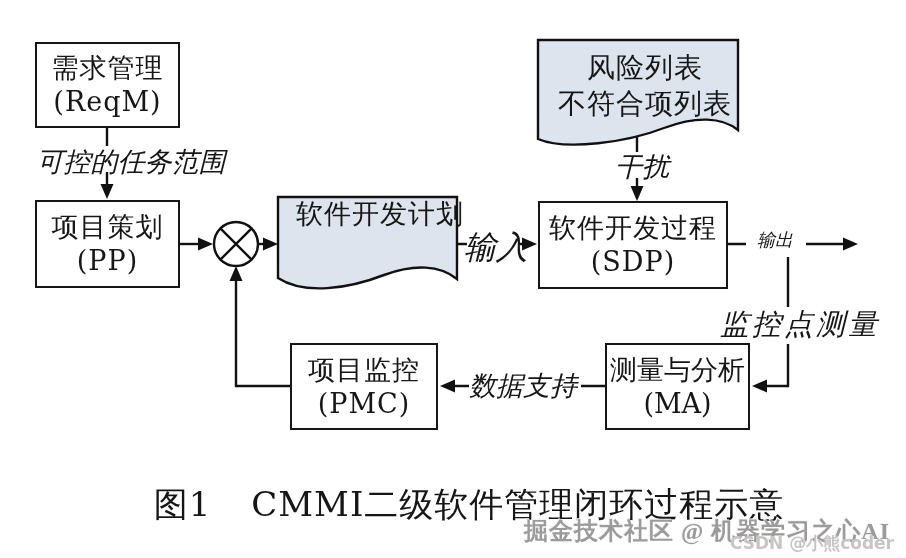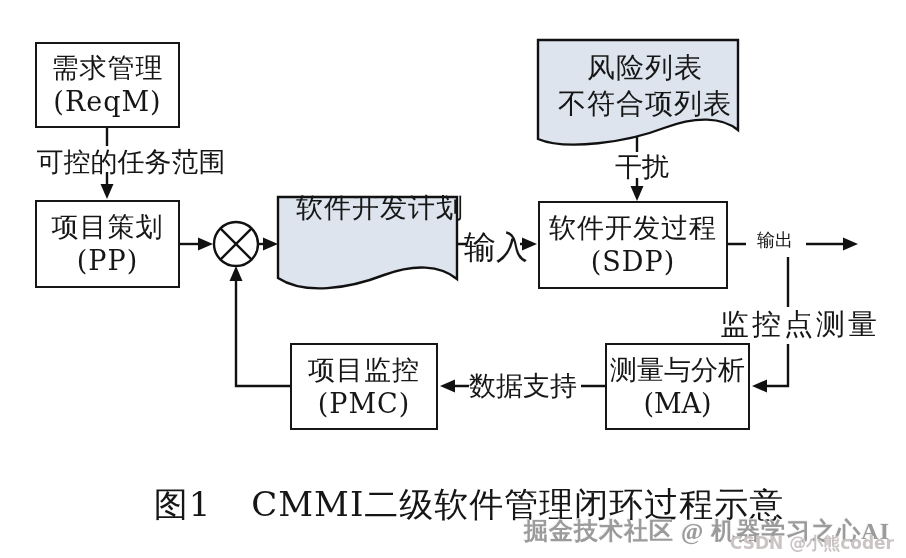--- a/index.html
+++ b/index.html
@@ -17,21 +17,21 @@
     border:2.5px solid #161616;background:#ffffff;
     display:flex;flex-direction:column;align-items:center;justify-content:center;
     font-size:27px;line-height:1.25;text-align:center;letter-spacing:1px;
   }
   .doctext{
     position:absolute;z-index:2;text-align:center;
     font-size:27px;line-height:1.22;letter-spacing:1px;padding-left:7px;
   }
   .elabel{
     position:absolute;z-index:2;font-size:27px;line-height:1.1;
-    text-align:center;white-space:nowrap;
+    text-align:center;white-space:nowrap;font-style:italic;
   }
   .caption{
     position:absolute;z-index:2;left:0;top:482px;width:906px;text-align:center;
     font-size:34px;letter-spacing:1px;white-space:nowrap;padding-left:16px;
   }
   .caption .gap{display:inline-block;width:40px;}
   .wm1{
     position:absolute;z-index:3;right:16px;top:515px;
     font-family:Liberation Serif, serif;
     font-size:24px;font-weight:bold;letter-spacing:1px;
@@ -106,21 +106,21 @@
   <div class="box" style="left:605px;top:343px;width:145px;height:87px;letter-spacing:0">
     <div>测量与分析</div>
     <div>(MA)</div>
   </div>
 
   <div class="box" style="left:290px;top:343px;width:148px;height:87px">
     <div>项目监控</div>
     <div>(PMC)</div>
   </div>
 
-  <div class="doctext" style="left:278px;top:192px;width:190px">
+  <div class="doctext" style="left:278px;top:198px;width:190px">
     <div>软件开发计划</div>
   </div>
 
   <div class="doctext" style="left:538px;top:50px;width:200px;font-size:28px;line-height:1.3">
     <div>风险列表</div>
     <div>不符合项列表</div>
   </div>
 
   <div class="elabel" style="left:35px;top:147px;width:192px">可控的任务范围</div>
 

